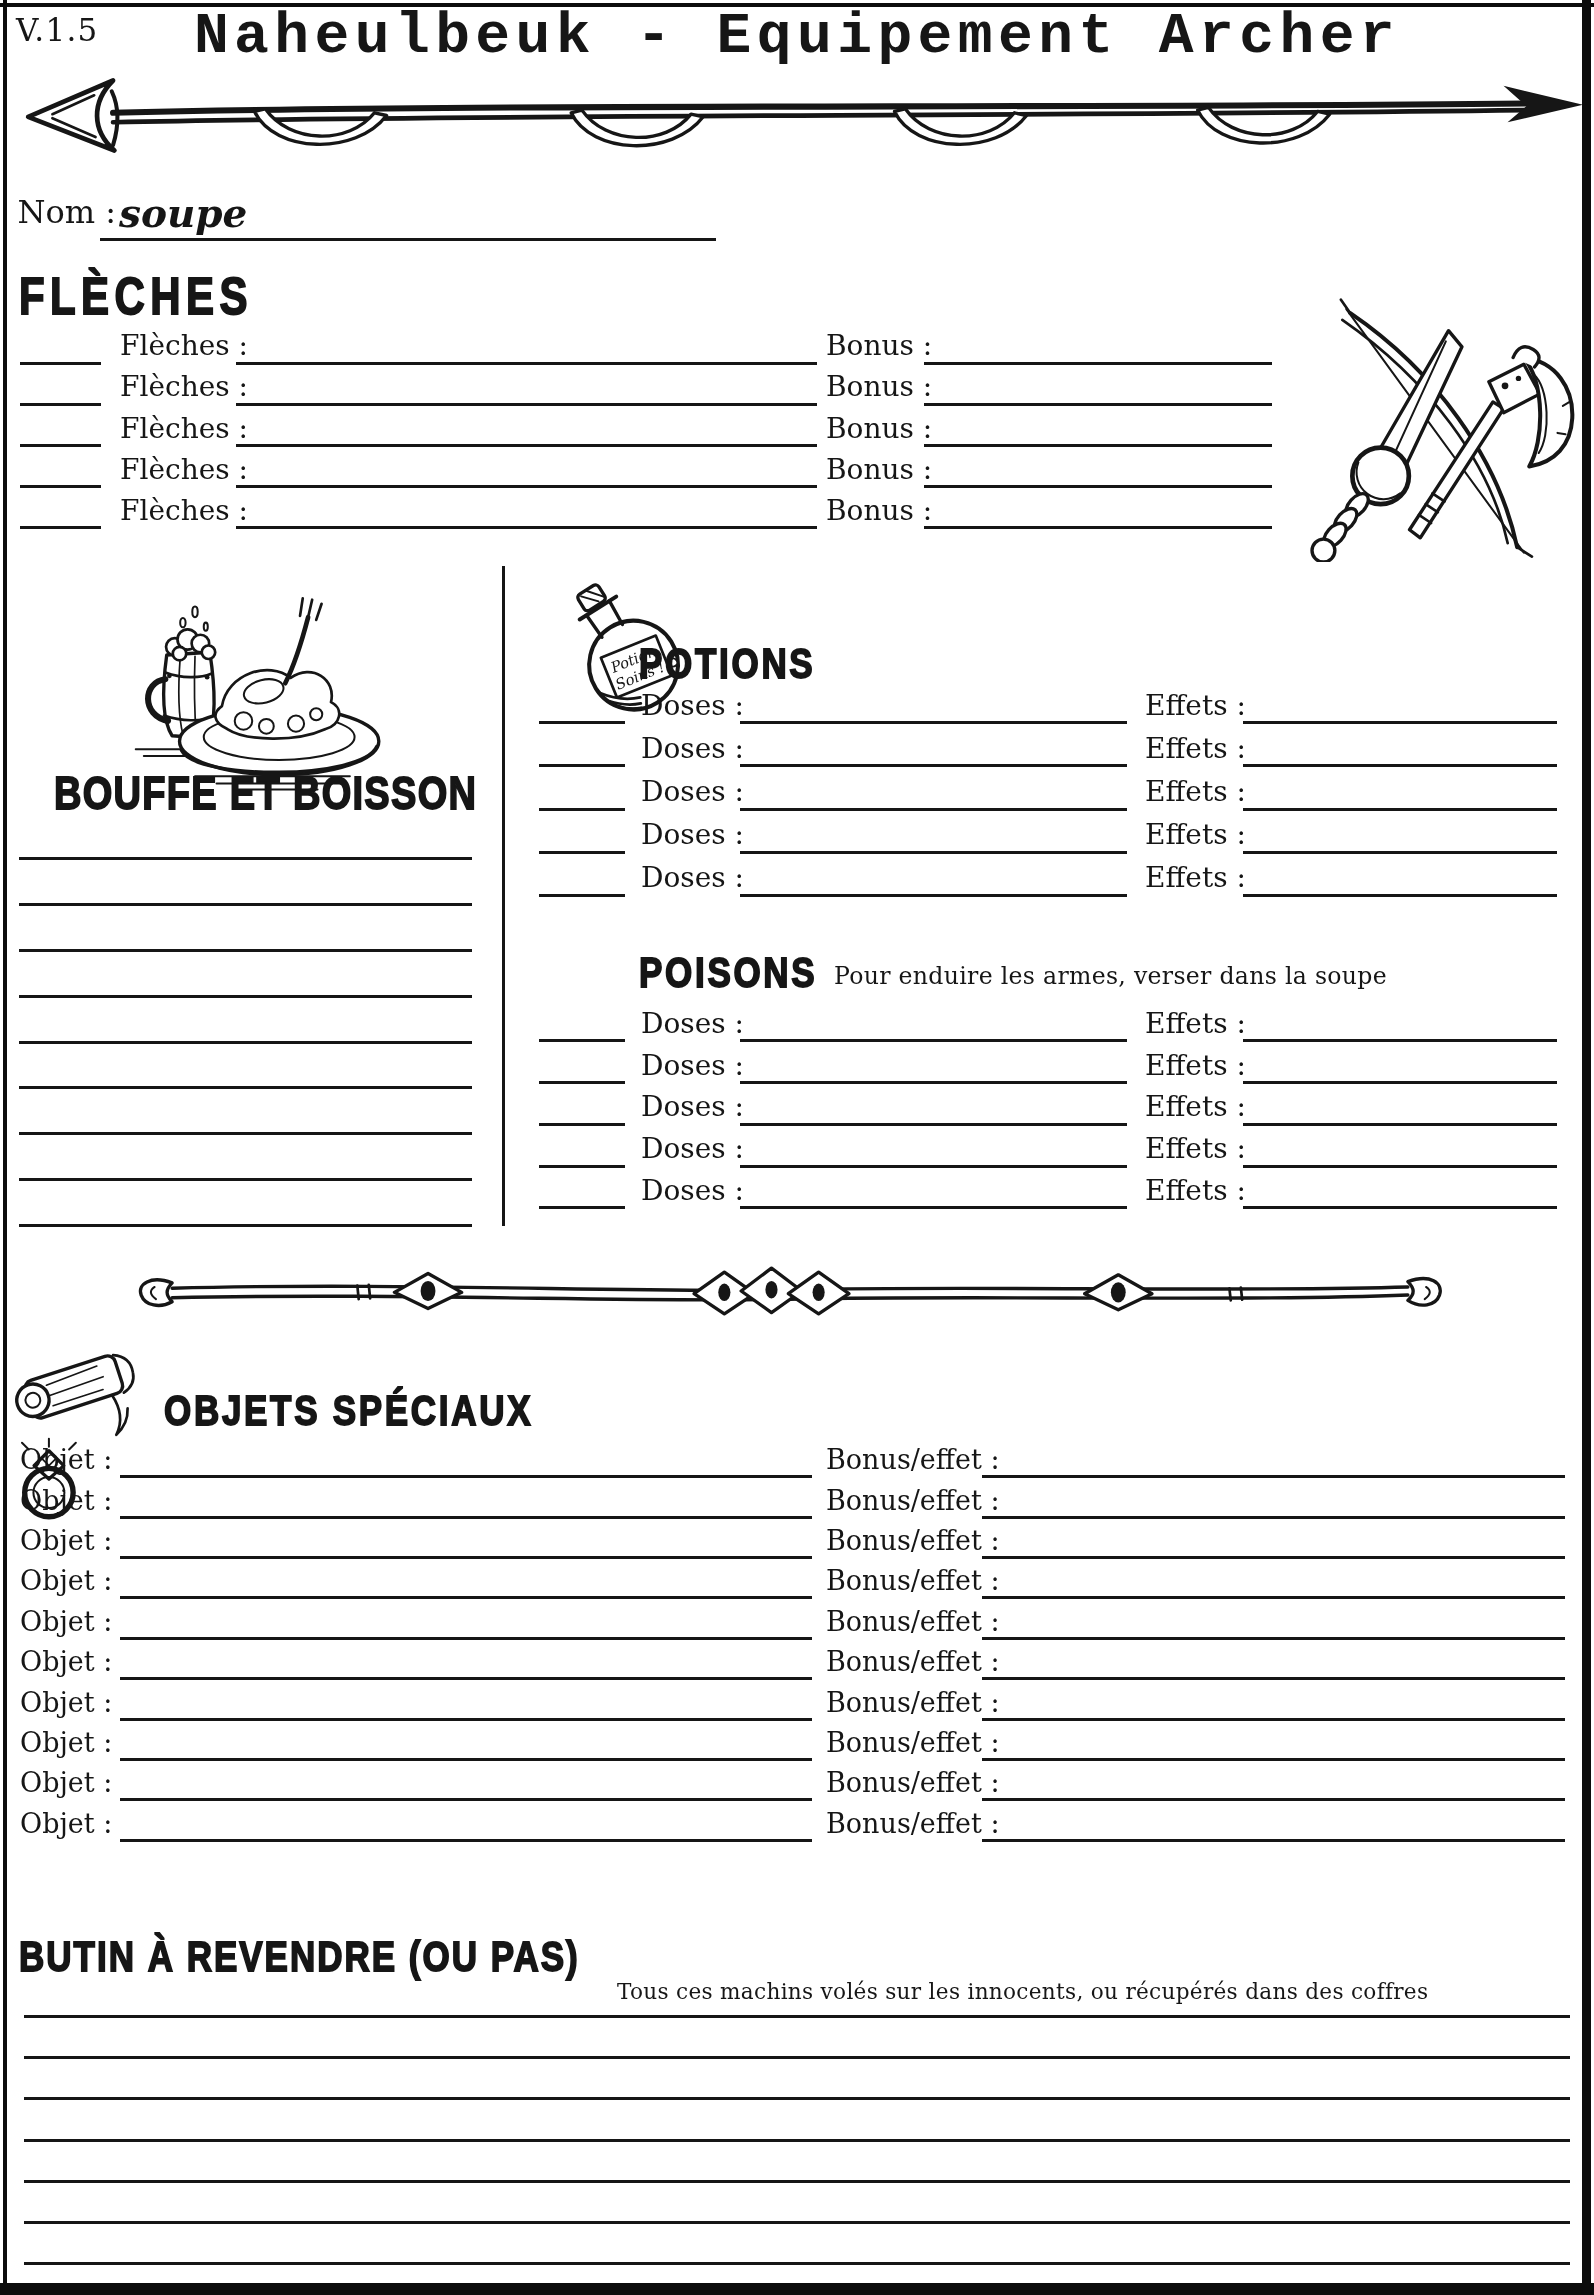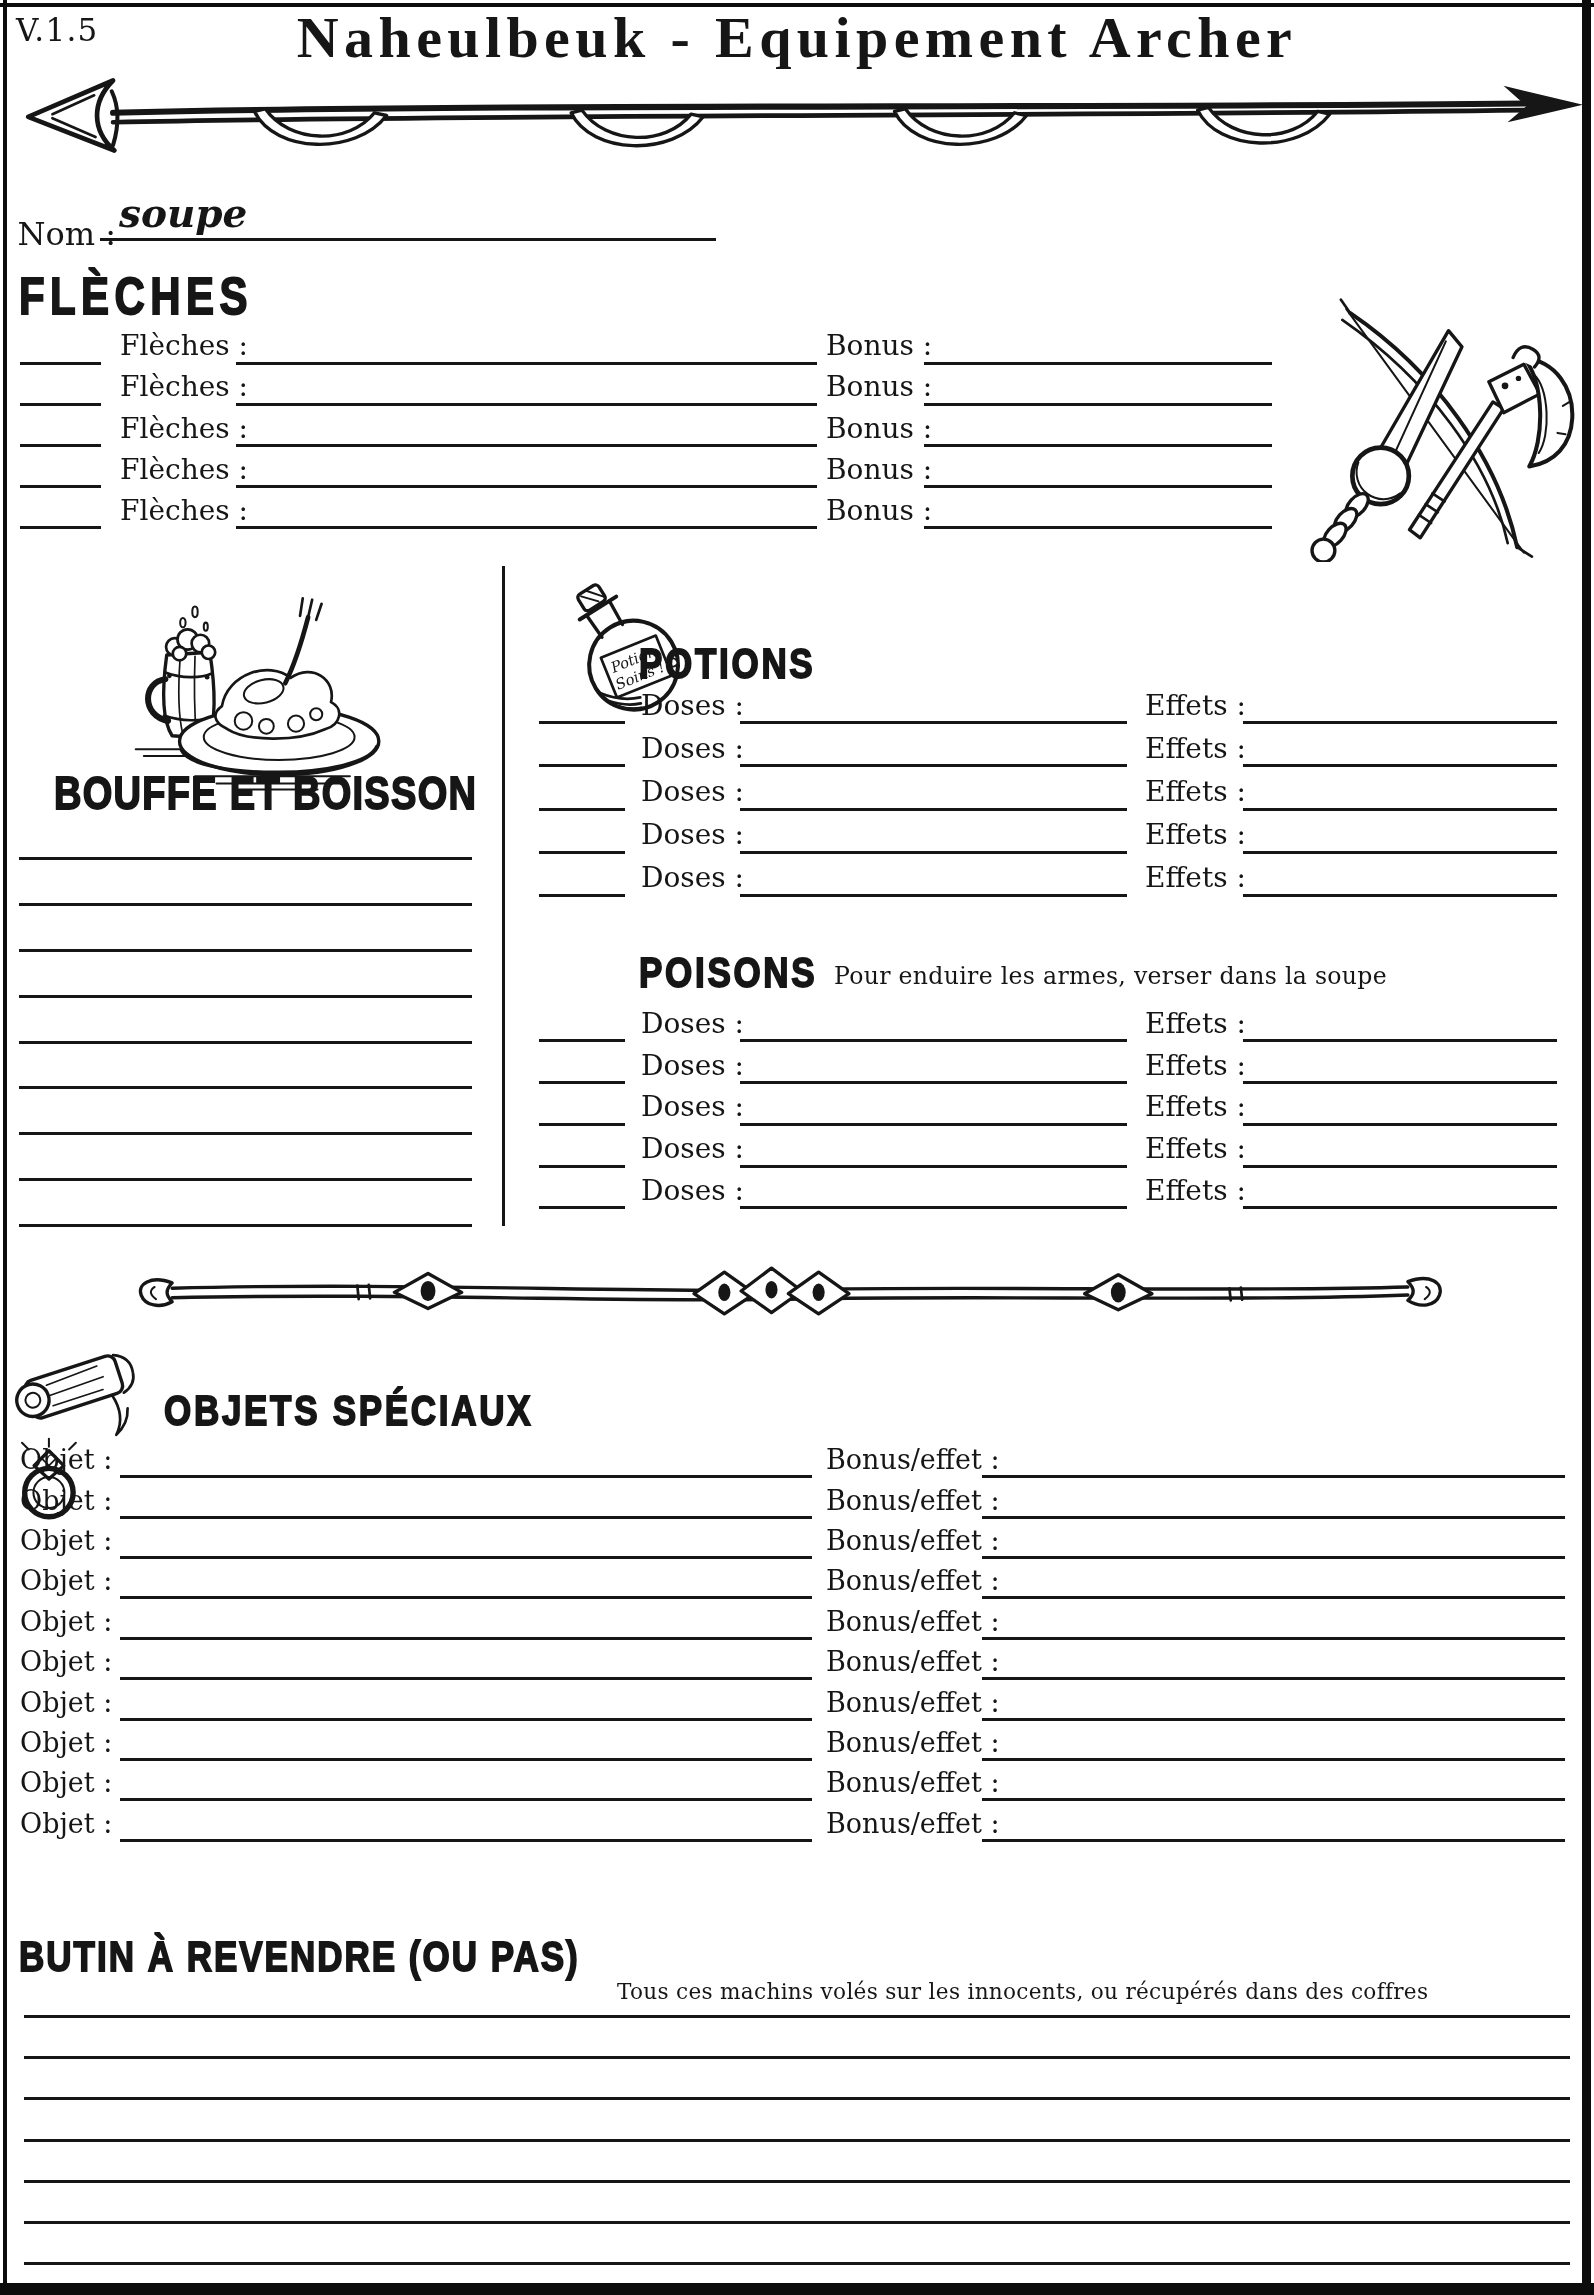--- a/index.html
+++ b/index.html
@@ -4,21 +4,21 @@
 <style>
   html,body{margin:0;padding:0;background:#9a9a9a;}
   .page{position:relative;width:1594px;height:2295px;background:#ffffff;margin:0 auto;overflow:hidden;
         font-family:"DejaVu Serif",serif;color:#161616;}
   .abs{position:absolute;}
   
   .edge{position:absolute;background:#0c0c0c;}
   
   .line{position:absolute;height:0;border-bottom:3.4px solid #161616;}
   
-  .title{font-family:Liberation Serif, serif;font-weight:bold;letter-spacing:5.4px;font-size:58px;
+  .title{font-family:Liberation Mono, monospace;font-weight:bold;letter-spacing:5.4px;font-size:58px;
          text-align:center;white-space:nowrap;}
   .ver{font-family:"DejaVu Serif",serif;font-size:31px;letter-spacing:1.3px;}
   .hv{font-family:"Liberation Sans",sans-serif;font-weight:bold;white-space:nowrap;
       -webkit-text-stroke:1.5px #161616;transform:scaleY(1.22);transform-origin:left top;}
   .lbl{font-family:"DejaVu Serif",serif;white-space:nowrap;}
   .cal{font-family:"DejaVu Serif",serif;white-space:nowrap;letter-spacing:0.3px;}
   .hand{font-family:"DejaVu Serif",serif;font-style:italic;font-weight:bold;white-space:nowrap;}
   svg{display:block;}
   .ink{stroke:#161616;fill:none;stroke-linecap:round;stroke-linejoin:round;}
   .inkf{stroke:#161616;fill:#ffffff;stroke-linecap:round;stroke-linejoin:round;}
@@ -45,21 +45,21 @@
       <path class="ink" stroke-width="4" d="M60,64 L122,36 M60,70 L124,98"></path>
       <path class="ink" stroke-width="6" d="M148,30 q16,34 2,80"></path>
       <path class="solid" d="M2332,50 L2214,22 L2248,52 L2220,76 Z"></path>
       <path class="inkf" stroke-width="5" d="M360,60 C390,122 510,126 556,66 L538,62 C500,110 412,108 376,56 Z"></path>
       <path class="inkf" stroke-width="5" d="M830,62 C860,124 980,128 1026,68 L1008,64 C970,112 882,110 846,58 Z"></path>
       <path class="inkf" stroke-width="5" d="M1310,60 C1340,122 1460,126 1506,66 L1488,62 C1450,110 1362,108 1326,56 Z"></path>
       <path class="inkf" stroke-width="5" d="M1760,58 C1790,120 1910,124 1956,64 L1938,60 C1900,108 1812,106 1776,54 Z"></path>
     </svg>
   </div>
 
-  <div class="abs lbl" style="left:17.5px;top:215px;font-size:32px;">Nom :</div>
+  <div class="abs lbl" style="left:17.5px;top:193px;font-size:32px;">Nom :</div>
   <div class="abs hand" style="left:119px;top:190px;font-size:39px;">soupe</div>
   <div class="line" style="left:100px;top:238px;width:616px;"></div>
 
   <div class="abs hv" style="left:19px;top:268px;font-size:42px;letter-spacing:5.4px;">FLÈCHES</div>
 
   <div class="line" style="left:20px;top:362px;width:81px;"></div>
   <div class="abs lbl" style="left:120px;top:329px;font-size:28px;">Flèches :</div>
   <div class="line" style="left:236px;top:362px;width:581px;"></div>
   <div class="abs lbl" style="left:826px;top:329px;font-size:28px;">Bonus :</div>
   <div class="line" style="left:924px;top:362px;width:348px;"></div>

